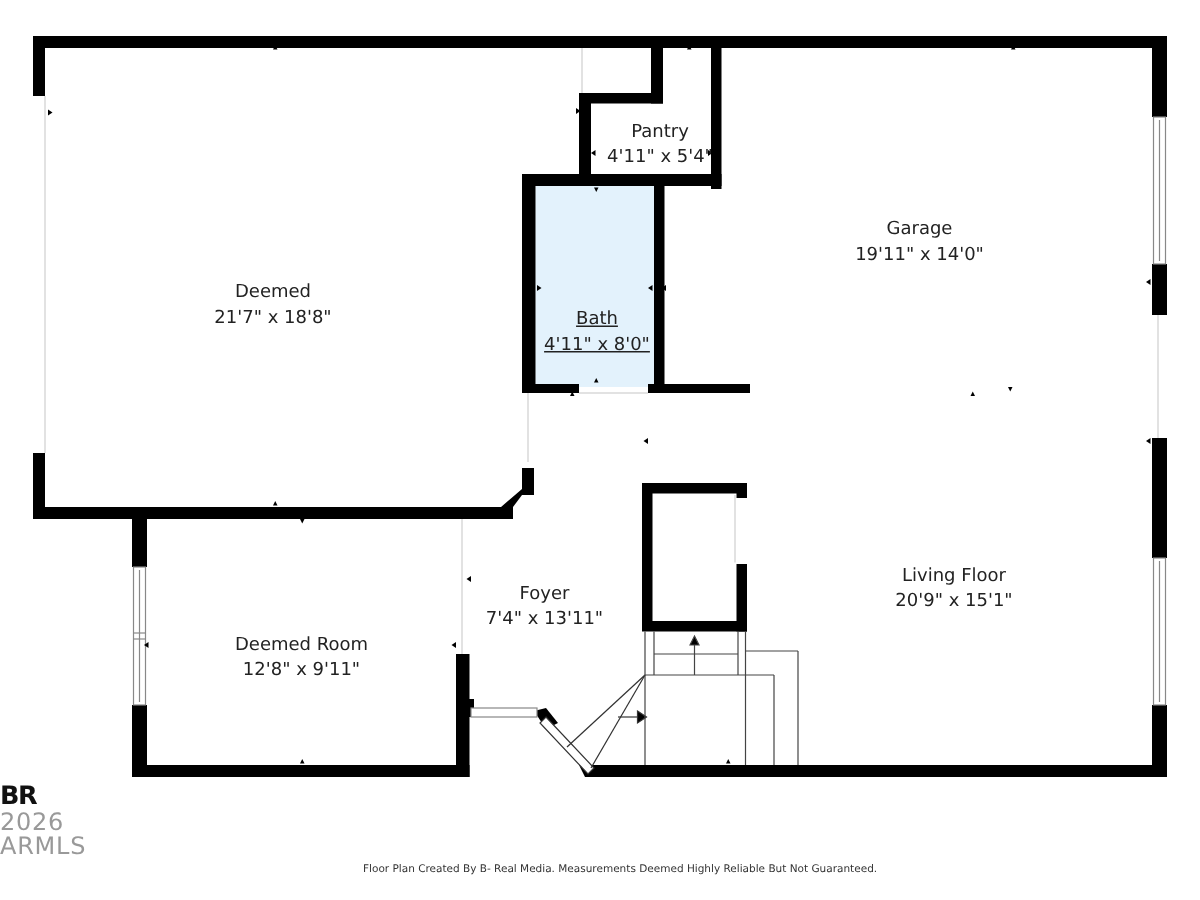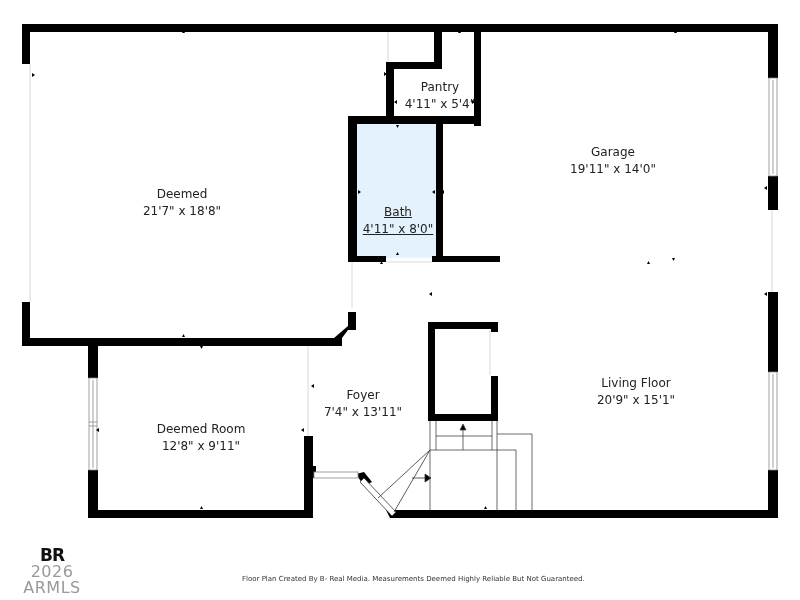--- a/index.html
+++ b/index.html
@@ -1,20 +1,20 @@
 <!DOCTYPE html>
 <html><head>
   <meta charset="utf-8">
   <style>
     html, body { margin: 0; padding: 0; background: #ffffff; }
     body { width: 800px; height: 600px; position: relative; overflow: hidden; font-family: "DejaVu Sans", sans-serif; }
     #plan { position: absolute; left: 0; top: 0; width: 800px; height: 600px; }
     .room-label { position: absolute; text-align: center; color: #222; font-size: 12px; line-height: 17px; white-space: nowrap; transform: translateX(-50%); font-family: "DejaVu Sans", sans-serif; }
     .room-label .name, .room-label .dims { display: block; }
-    .logo { position: absolute; left: 0; top: 546px; width: 104px; text-align: center; }
+    .logo { position: absolute; left: 0; top: 522px; width: 104px; }
     .logo-mark { display: block; font-family: "DejaVu Sans", sans-serif; font-weight: bold; font-size: 17px; color: #111; letter-spacing: -1px; line-height: 18px; }
     .logo-copy { display: block; font-family: "DejaVu Sans", sans-serif; font-size: 16px; color: #999; letter-spacing: 0.5px; line-height: 16px; font-weight: 400; }
     .disclaimer { position: absolute; left: 242px; top: 575px; font-size: 7px; color: #333; font-family: "DejaVu Sans", sans-serif; white-space: nowrap; }
   </style>
 </head>
 <body>
 
 <svg id="plan" viewBox="0 0 800 600" xmlns="http://www.w3.org/2000/svg">
 
   <rect x="357" y="124" width="80" height="134" fill="#e3f2fc"></rect>

